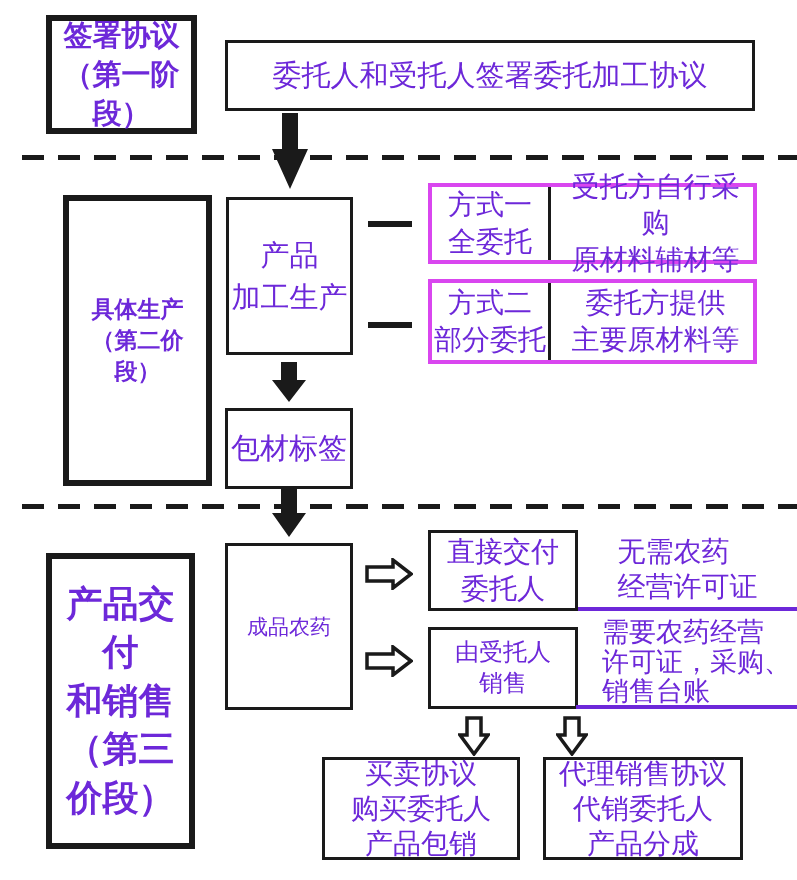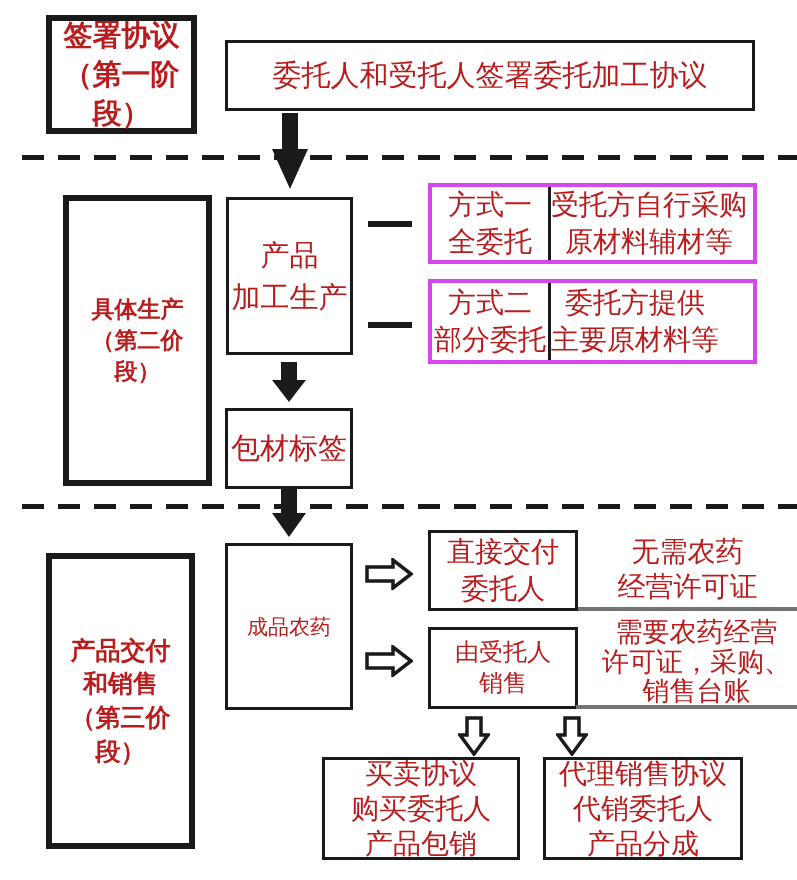--- a/index.html
+++ b/index.html
@@ -1,57 +1,57 @@
 <!DOCTYPE html>
 <html><head>
 <meta charset="utf-8">
 <style>
   html,body{margin:0;padding:0;background:#ffffff;}
   .canvas{
     position:relative;width:797px;height:880px;background:#ffffff;
-    overflow:hidden;color:#b91c1c;
+    overflow:hidden;color:#6d28d9;
   }
   .box{
     position:absolute;box-sizing:border-box;background:#ffffff;
     display:flex;align-items:center;justify-content:center;
     text-align:center;
   }
   .txt{white-space:pre-line;}
   .thick{border:6px solid #1a1a1a;}
   .thin{border:3px solid #1a1a1a;}
   .heiti{font-family:"Liberation Sans","DejaVu Sans",sans-serif;font-weight:600;}
   .song{font-family:Liberation Serif, serif;font-weight:400;}
 
   
   #stage1-box{left:46px;top:15px;width:151px;height:119px;font-size:29px;line-height:1.35;}
   #stage2-box{left:46px;top:195px;width:149px;height:291px;font-size:23px;line-height:1.35;margin-left:17px;}
-  #stage3-box{left:46px;top:553px;width:149px;height:296px;font-size:25px;line-height:1.35;}
+  #stage3-box{left:46px;top:553px;width:149px;height:296px;font-size:36px;line-height:1.35;}
 
   
   #agreement-box{left:225px;top:40px;width:530px;height:71px;font-size:29px;}
 
   
   #production-box{left:226px;top:197px;width:127px;height:158px;font-size:29px;line-height:1.45;}
   #packaging-box{left:225px;top:408px;width:128px;height:81px;font-size:29px;}
   .mode-row{position:absolute;box-sizing:border-box;border:4px solid #d946ef;display:flex;background:#fff;}
   #mode-row-1{left:428px;top:183px;width:329px;height:81px;}
   #mode-row-2{left:428px;top:279px;width:329px;height:85px;}
   .mode-name{box-sizing:border-box;width:119px;border-right:3px solid #1a1a1a;
     display:flex;align-items:center;justify-content:center;text-align:center;
     font-size:28px;line-height:1.3;}
-  .mode-desc{flex:1;display:flex;align-items:center;
-    text-align:center;font-size:28px;line-height:1.3;}
+  .mode-desc{flex:1;display:flex;align-items:center;justify-content:center;
+    text-align:center;font-size:28px;line-height:1.3;padding-left:7px;}
 
   
   #product-box{left:225px;top:543px;width:128px;height:167px;font-size:21px;}
   #delivery-box-1{left:428px;top:530px;width:150px;height:81px;font-size:28px;line-height:1.3;}
   #delivery-box-2{left:428px;top:627px;width:150px;height:82px;font-size:24px;line-height:1.3;}
   .note{
-    position:absolute;box-sizing:border-box;border-bottom:4px solid #737373;
-    display:flex;align-items:center;justify-content:center;text-align:center;
+    position:absolute;box-sizing:border-box;border-bottom:4px solid #6d28d9;
+    display:flex;align-items:center;justify-content:center;text-align:left;
   }
   #note-1{left:578px;top:530px;width:219px;height:81px;font-size:28px;line-height:1.25;}
   #note-2{left:576px;top:620px;width:221px;height:89px;font-size:27px;line-height:1.1;padding-left:20px;}
   #sale-box-1{left:322px;top:757px;width:198px;height:103px;font-size:28px;line-height:1.25;}
   #sale-box-2{left:543px;top:757px;width:200px;height:103px;font-size:28px;line-height:1.25;}
 
   
   .dashed-line{
     position:absolute;left:22px;width:775px;height:5px;
     background:repeating-linear-gradient(90deg,#1a1a1a 0 22px,transparent 22px 36px);

